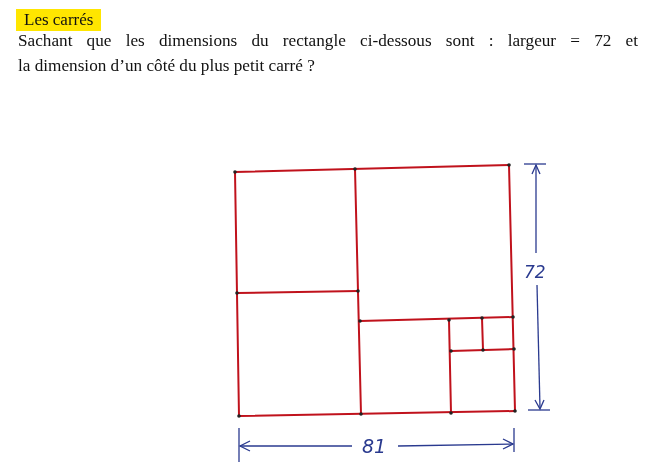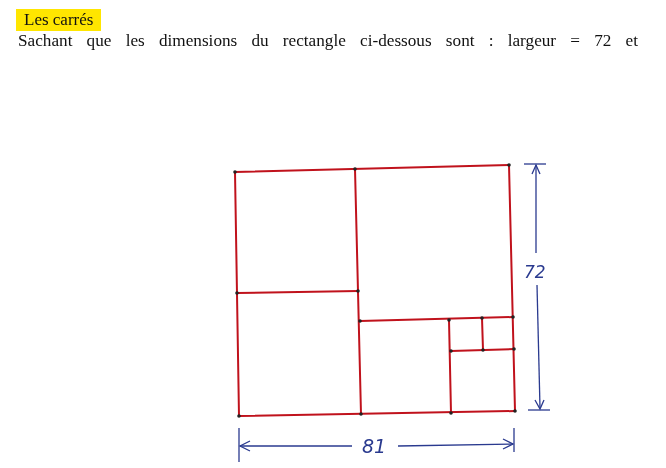--- a/index.html
+++ b/index.html
@@ -14,20 +14,21 @@
   svg.figure { position:absolute; left:0; top:0; }
   .hand { font-family:"DejaVu Sans", sans-serif; font-style:italic; }
 </style>
 </head>
 <body>
 
 <div class="title">Les carrés</div>
 
 <div class="para">
   <span class="ln j">Sachant que les dimensions du rectangle ci-dessous sont : largeur = 72 et</span>
+  <span class="ln">la dimension d’un côté du plus petit carré ?</span>
 </div>
 
 <svg class="figure" width="666" height="468" viewBox="0 0 666 468">
   <g stroke="#c0121c" stroke-width="2" fill="none" stroke-linecap="round">
 
     <line x1="235" y1="172" x2="509" y2="165"></line>
     <line x1="235" y1="172" x2="239" y2="416"></line>
     <line x1="509" y1="165" x2="515" y2="411"></line>
     <line x1="239" y1="416" x2="515" y2="411"></line>
 

